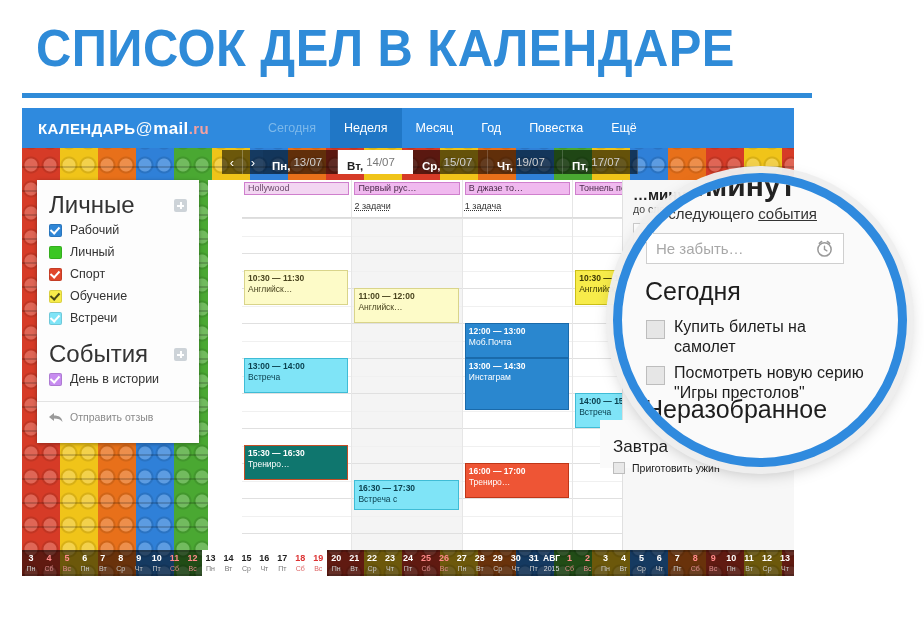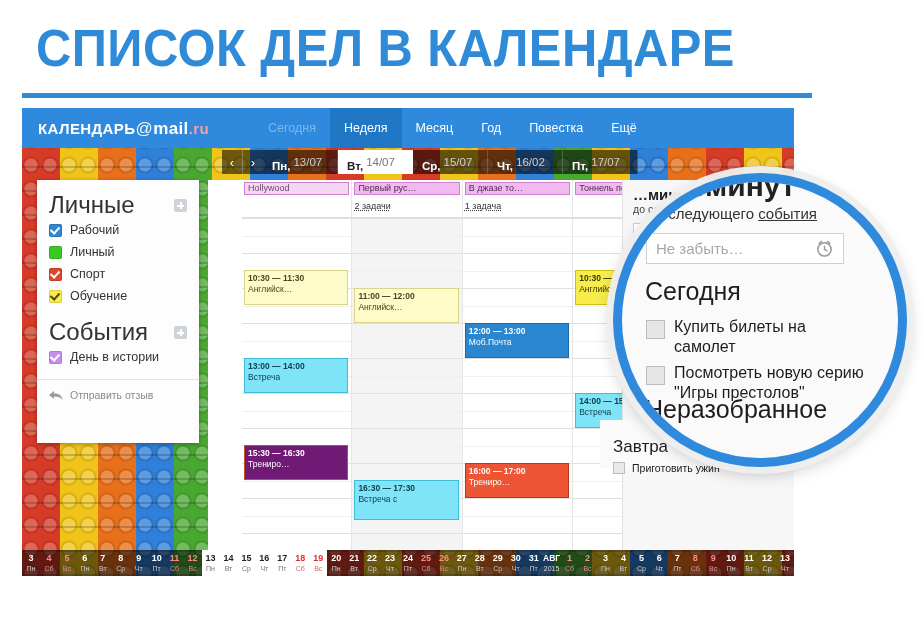--- a/index.html
+++ b/index.html
@@ -203,21 +203,21 @@
   .ev{
     position:absolute;box-sizing:border-box;font-size:8.5px;line-height:10.5px;
     padding:2px 3px;overflow:hidden;cursor:pointer;
   }
   .ev .t{font-weight:bold;display:block;white-space:nowrap;}
   .ev .n{display:block;white-space:nowrap;overflow:hidden;text-overflow:ellipsis;}
   .ev.yellow{background:#fdfbc8;border:1px solid #d9d48a;color:#4a4520;}
   .ev.yellow-s{background:#f7ec4a;border:1px solid #cbbf18;color:#3c3805;}
   .ev.cyan{background:#7fe4f7;border:1px solid #3fbcd6;color:#0b4150;}
   .ev.blue{background:#2a87cf;border:1px solid #1a6aaa;color:#ffffff;}
-  .ev.orange{background:#701a75;border:1px solid #c44e26;color:#fff;}
+  .ev.orange{background:#0f766e;border:1px solid #c44e26;color:#fff;}
   .ev.red{background:#ee5535;border:1px solid #bf3617;color:#fff;}
   .ev.blue-light{background:#3f9ada;border:1px solid #2a7cba;color:#fff;}
 
   
   .todo{
     position:absolute;left:600px;top:72px;width:172px;height:370px;
     background:#f7f7f7;border-left:1px solid #e0e0e0;box-sizing:border-box;
     overflow:hidden;
   }
   .todo-count{font-size:15px;font-weight:bold;color:#222;padding:6px 10px 0 10px;}
@@ -358,21 +358,21 @@
         <div class="day-tab today">
           <b>Вт,</b>
           <span>14/07</span>
         </div>
         <div class="day-tab">
           <b>Ср,</b>
           <span>15/07</span>
         </div>
         <div class="day-tab">
           <b>Чт,</b>
-          <span>16/02</span>
+          <span>19/07</span>
         </div>
         <div class="day-tab">
           <b>Пт,</b>
           <span>17/07</span>
         </div>
       </div>
   </div>
 
   <div class="sidebar">
     <div class="sb-section">
@@ -388,20 +388,24 @@
           <div class="cal-box" style="background: rgb(60, 199, 35);"></div>
           <div class="sb-label">Личный</div>
         </div>
         <div class="sb-item">
           <div class="cal-box checked" style="background: rgb(224, 70, 43);"></div>
           <div class="sb-label">Спорт</div>
         </div>
         <div class="sb-item">
           <div class="cal-box checked dark-check" style="background: rgb(247, 236, 74);"></div>
           <div class="sb-label">Обучение</div>
+        </div>
+        <div class="sb-item">
+          <div class="cal-box checked" style="background: rgb(127, 228, 247);"></div>
+          <div class="sb-label">Встречи</div>
         </div>
       </div>
 
     <div class="sb-section">
       <div class="sb-title">События</div>
       <div class="sb-plus"></div>
     </div>
     <div id="sbEvents">
         <div class="sb-item">
           <div class="cal-box checked" style="background: rgb(199, 140, 240);"></div>
@@ -485,21 +489,21 @@
             <div class="hline half" style="top: 227.5px;"></div>
             <div class="hline" style="top: 245px;"></div>
             <div class="hline half" style="top: 262.5px;"></div>
             <div class="hline" style="top: 280px;"></div>
             <div class="hline half" style="top: 297.5px;"></div>
             <div class="hline" style="top: 315px;"></div>
             <div class="ev yellow" style="top: 70px; height: 35px; left: 2px; right: 3px;">
               <span class="t">11:00 — 12:00</span>
               <span class="n">Английск…</span>
             </div>
-            <div class="ev cyan" style="top: 262px; height: 40px; left: 2px; right: 3px;">
+            <div class="ev cyan" style="top: 262px; height: 30px; left: 2px; right: 3px;">
               <span class="t">16:30 — 17:30</span>
               <span class="n">Встреча с</span>
             </div>
           </div>
           <div class="hcol">
             <div class="hline" style="top: 0px;"></div>
             <div class="hline half" style="top: 17.5px;"></div>
             <div class="hline" style="top: 35px;"></div>
             <div class="hline half" style="top: 52.5px;"></div>
             <div class="hline" style="top: 70px;"></div>
@@ -514,20 +518,24 @@
             <div class="hline half" style="top: 227.5px;"></div>
             <div class="hline" style="top: 245px;"></div>
             <div class="hline half" style="top: 262.5px;"></div>
             <div class="hline" style="top: 280px;"></div>
             <div class="hline half" style="top: 297.5px;"></div>
             <div class="hline" style="top: 315px;"></div>
             <div class="ev blue" style="top: 105px; height: 35px; left: 2px; right: 3px;">
               <span class="t">12:00 — 13:00</span>
               <span class="n">Моб.Почта</span>
             </div>
+            <div class="ev blue" style="top: 140px; height: 52px; left: 2px; right: 3px;">
+              <span class="t">13:00 — 14:30</span>
+              <span class="n">Инстаграм</span>
+            </div>
             <div class="ev red" style="top: 245px; height: 35px; left: 2px; right: 3px;">
               <span class="t">16:00 — 17:00</span>
               <span class="n">Трениро…</span>
             </div>
           </div>
           <div class="hcol">
             <div class="hline" style="top: 0px;"></div>
             <div class="hline half" style="top: 17.5px;"></div>
             <div class="hline" style="top: 35px;"></div>
             <div class="hline half" style="top: 52.5px;"></div>

